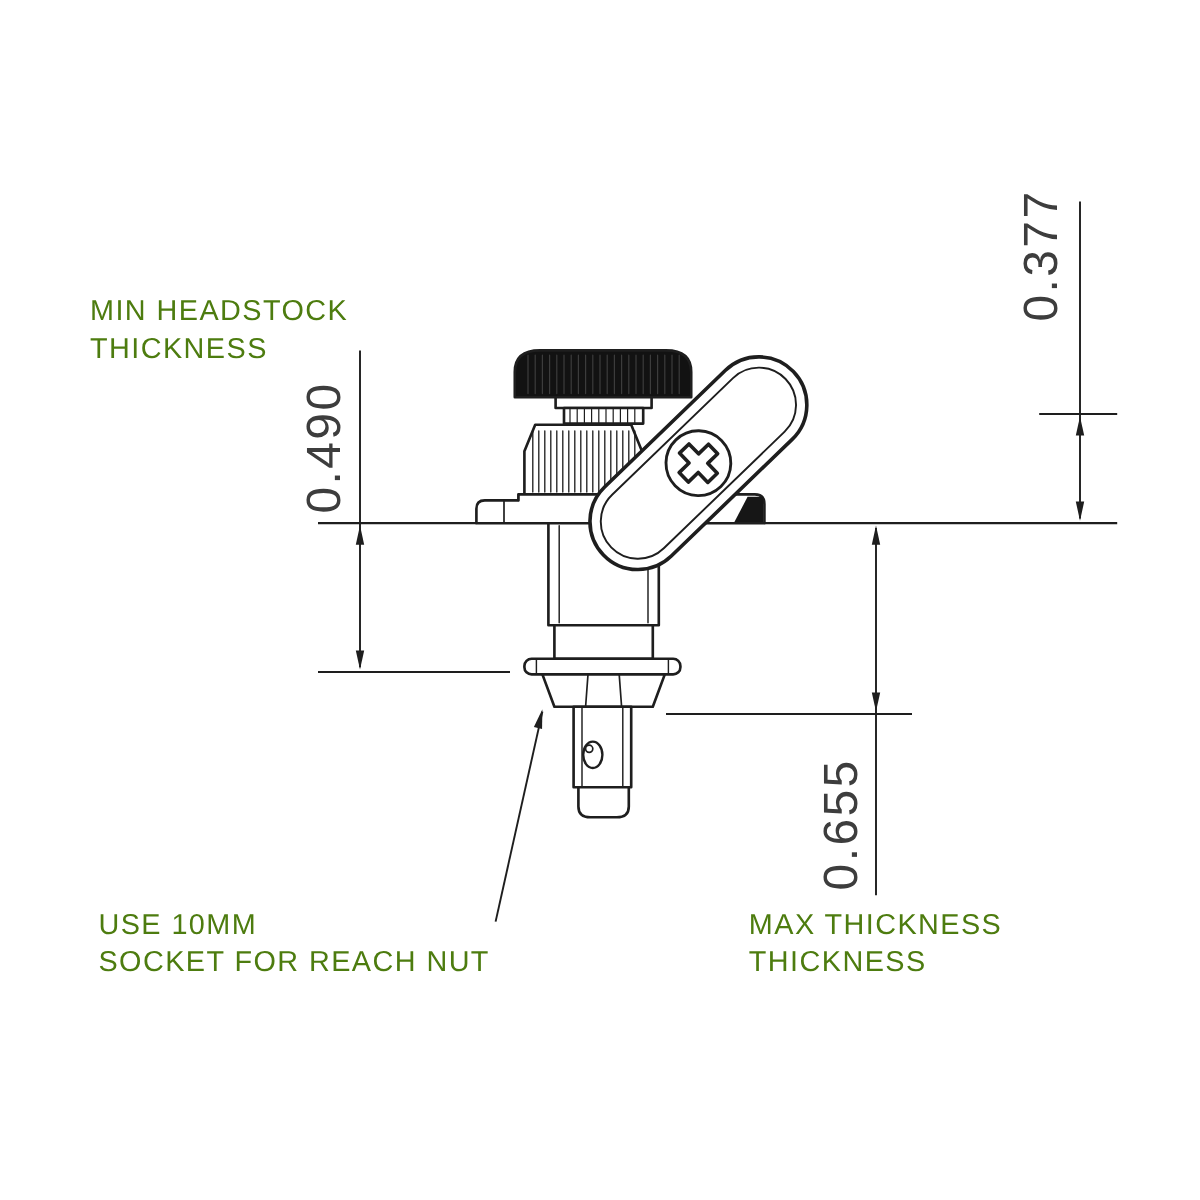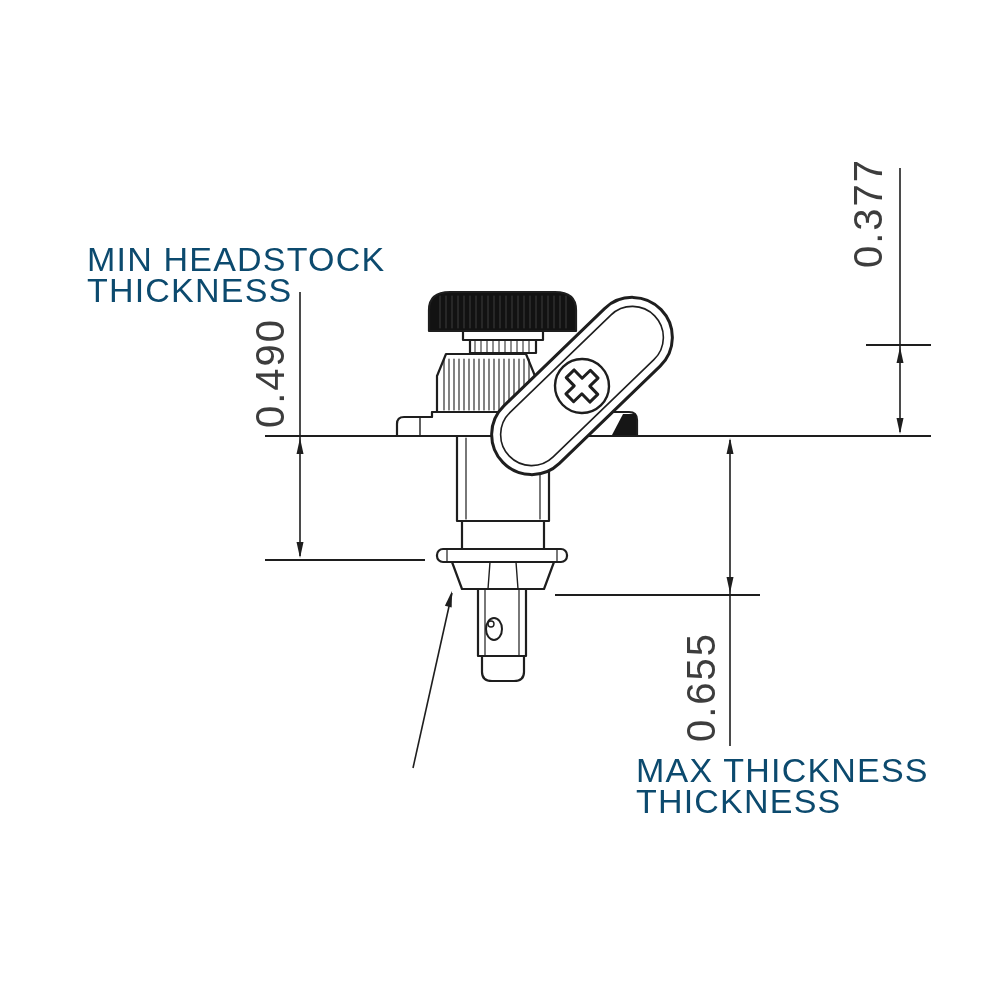--- a/index.html
+++ b/index.html
@@ -8,26 +8,25 @@
     position: relative;
     width: 1000px;
     height: 1000px;
     background: #ffffff;
     font-family: "Liberation Sans", sans-serif;
     overflow: hidden;
   }
   .canvas svg { position: absolute; left: 0; top: 0; }
   .label {
     position: absolute;
-    color: #0c4a6e;
-    font-size: 34px;
+    color: #4d7c0f;
+    font-size: 24px;
     letter-spacing: 1.2px;
     line-height: 31px;
     white-space: nowrap;
-    margin-left: 12px;
   }
   .dim-v {
     position: absolute;
     color: #3d3d3d;
     font-size: 40px;
     letter-spacing: 2px;
     line-height: 1;
     writing-mode: vertical-rl;
     transform: rotate(180deg);
     white-space: nowrap;
@@ -126,20 +125,24 @@
         </g>
       </g>
     </g>
   </svg>
 
   <div class="label" style="left:75px; top:244px;">
     <div>MIN HEADSTOCK</div>
     <div>THICKNESS</div>
   </div>
 
+  <div class="label" style="left:82px; top:755px;">
+    <div>USE 10MM</div>
+    <div>SOCKET FOR REACH NUT</div>
+  </div>
 
   <div class="label" style="left:624px; top:755px;">
     <div>MAX THICKNESS</div>
     <div>THICKNESS</div>
   </div>
 
   <div class="dim-v" style="left:250px; top:300px; height:128px;">0.490</div>
 
   <div class="dim-v" style="left:848px; top:168px; height:100px;">0.377</div>
 

